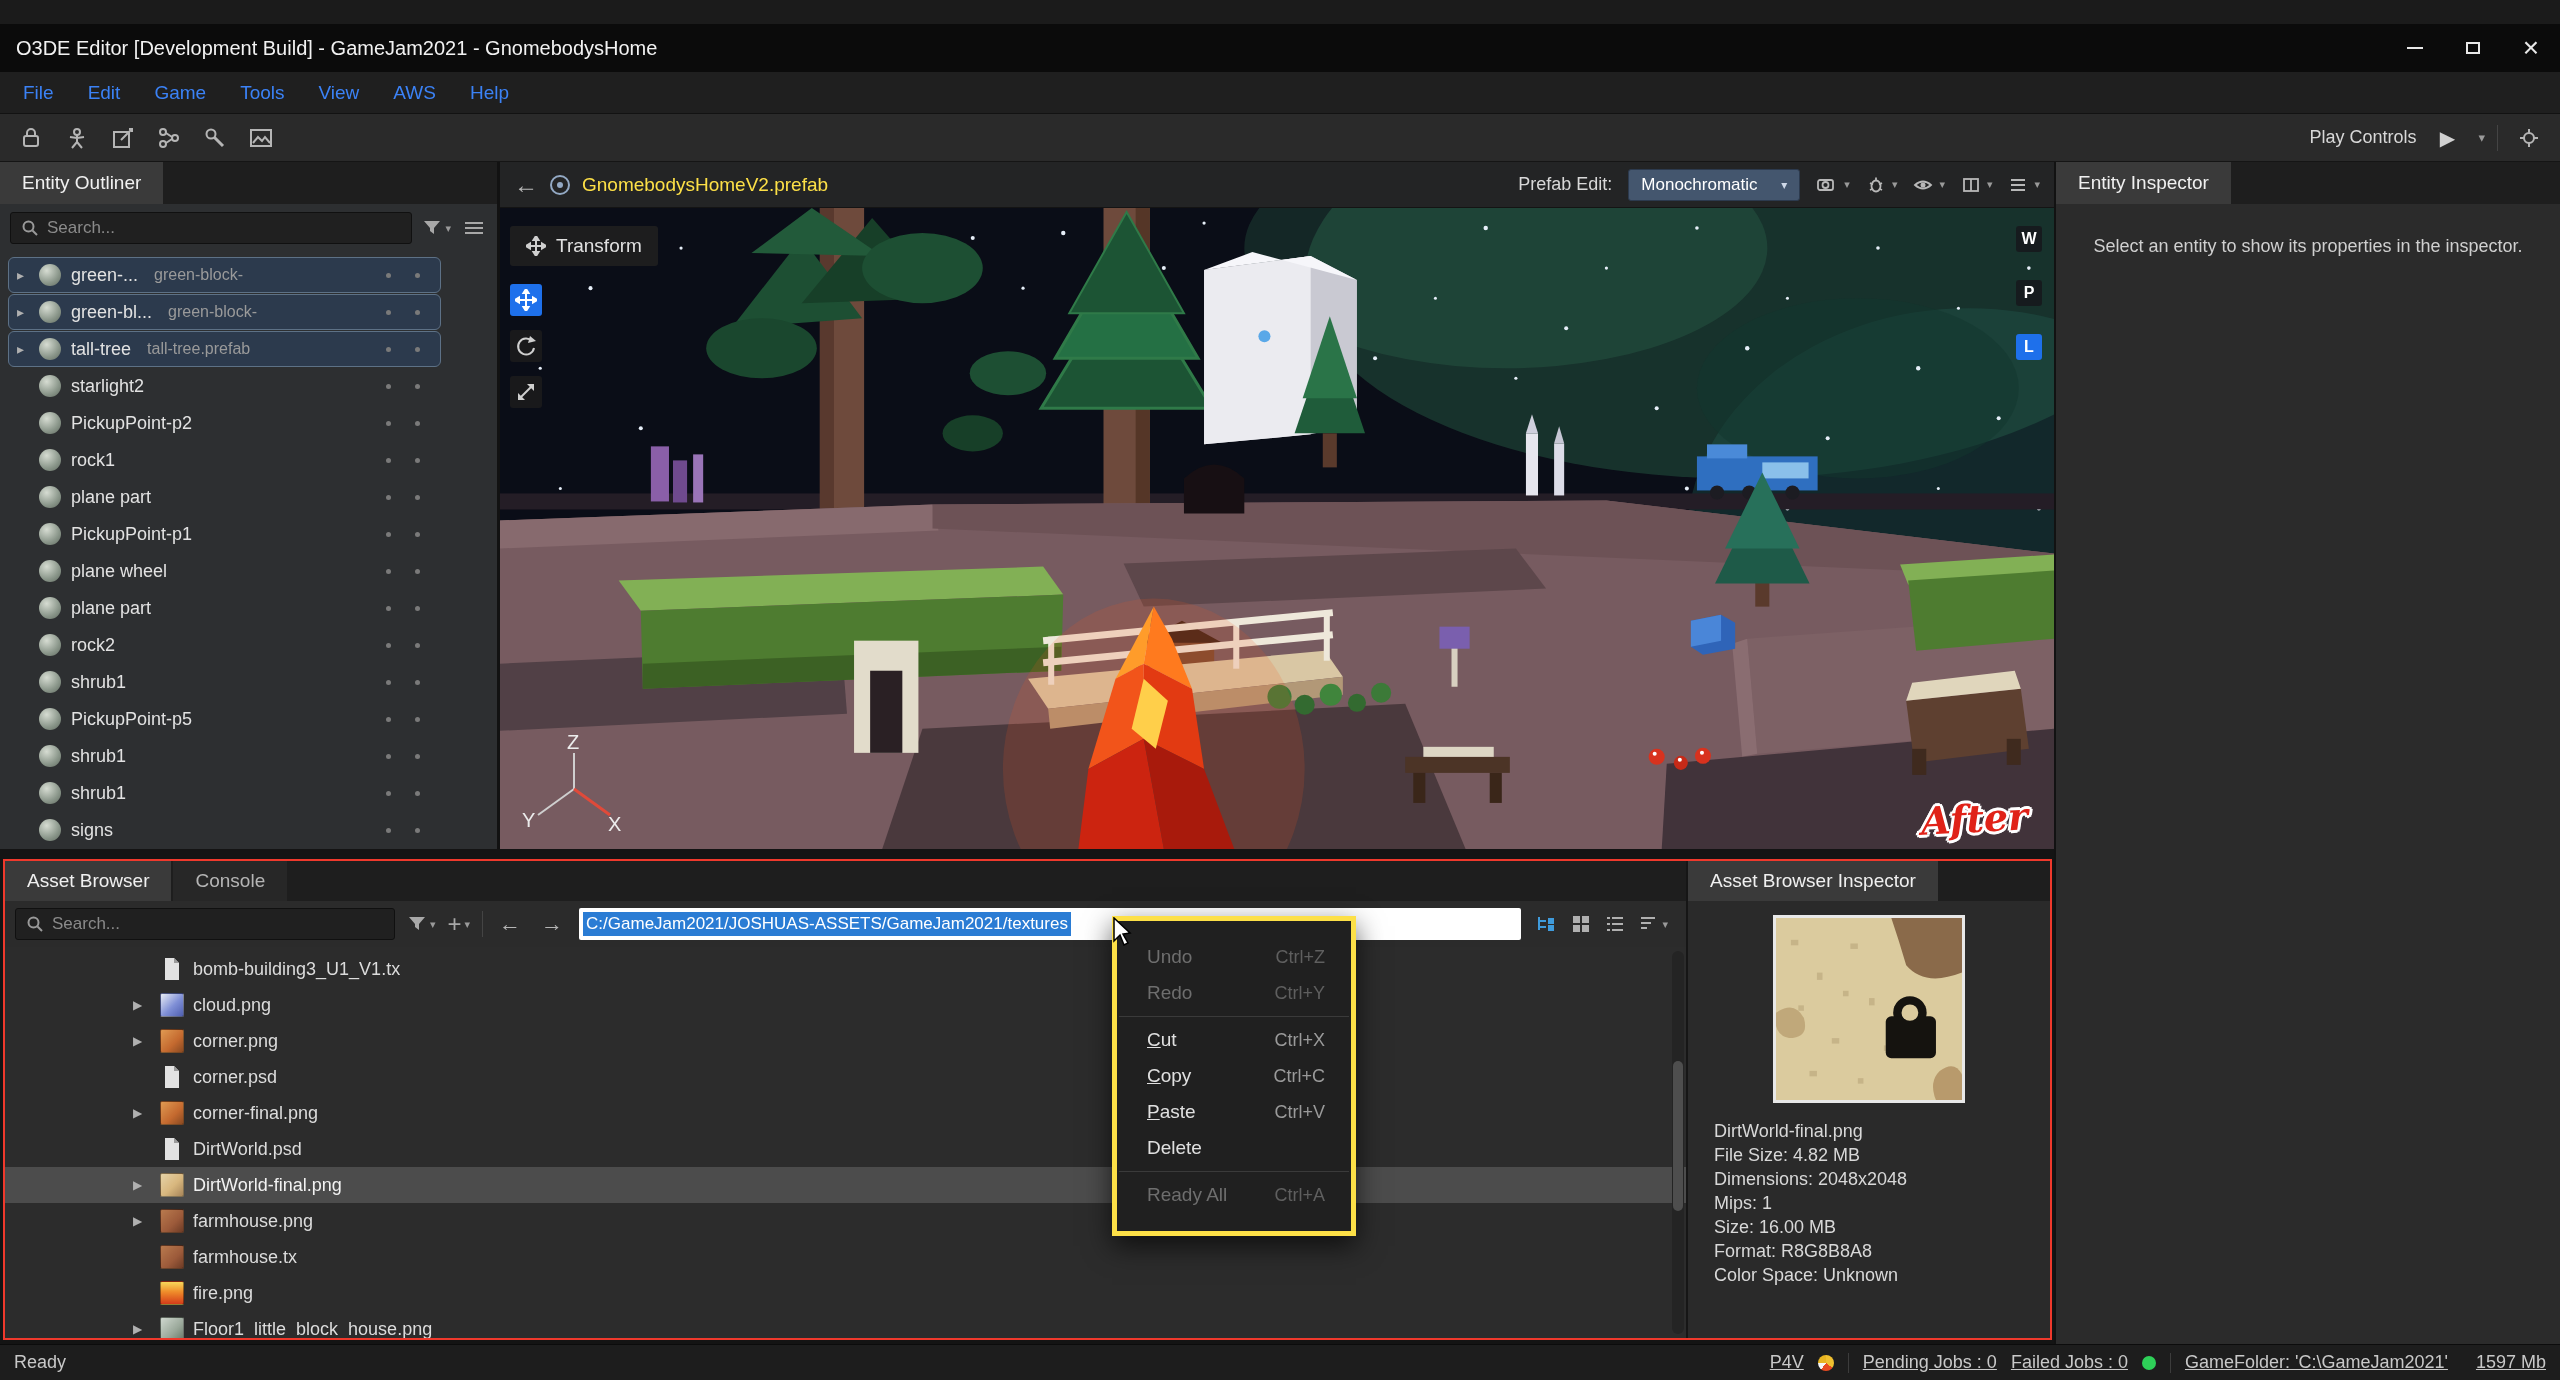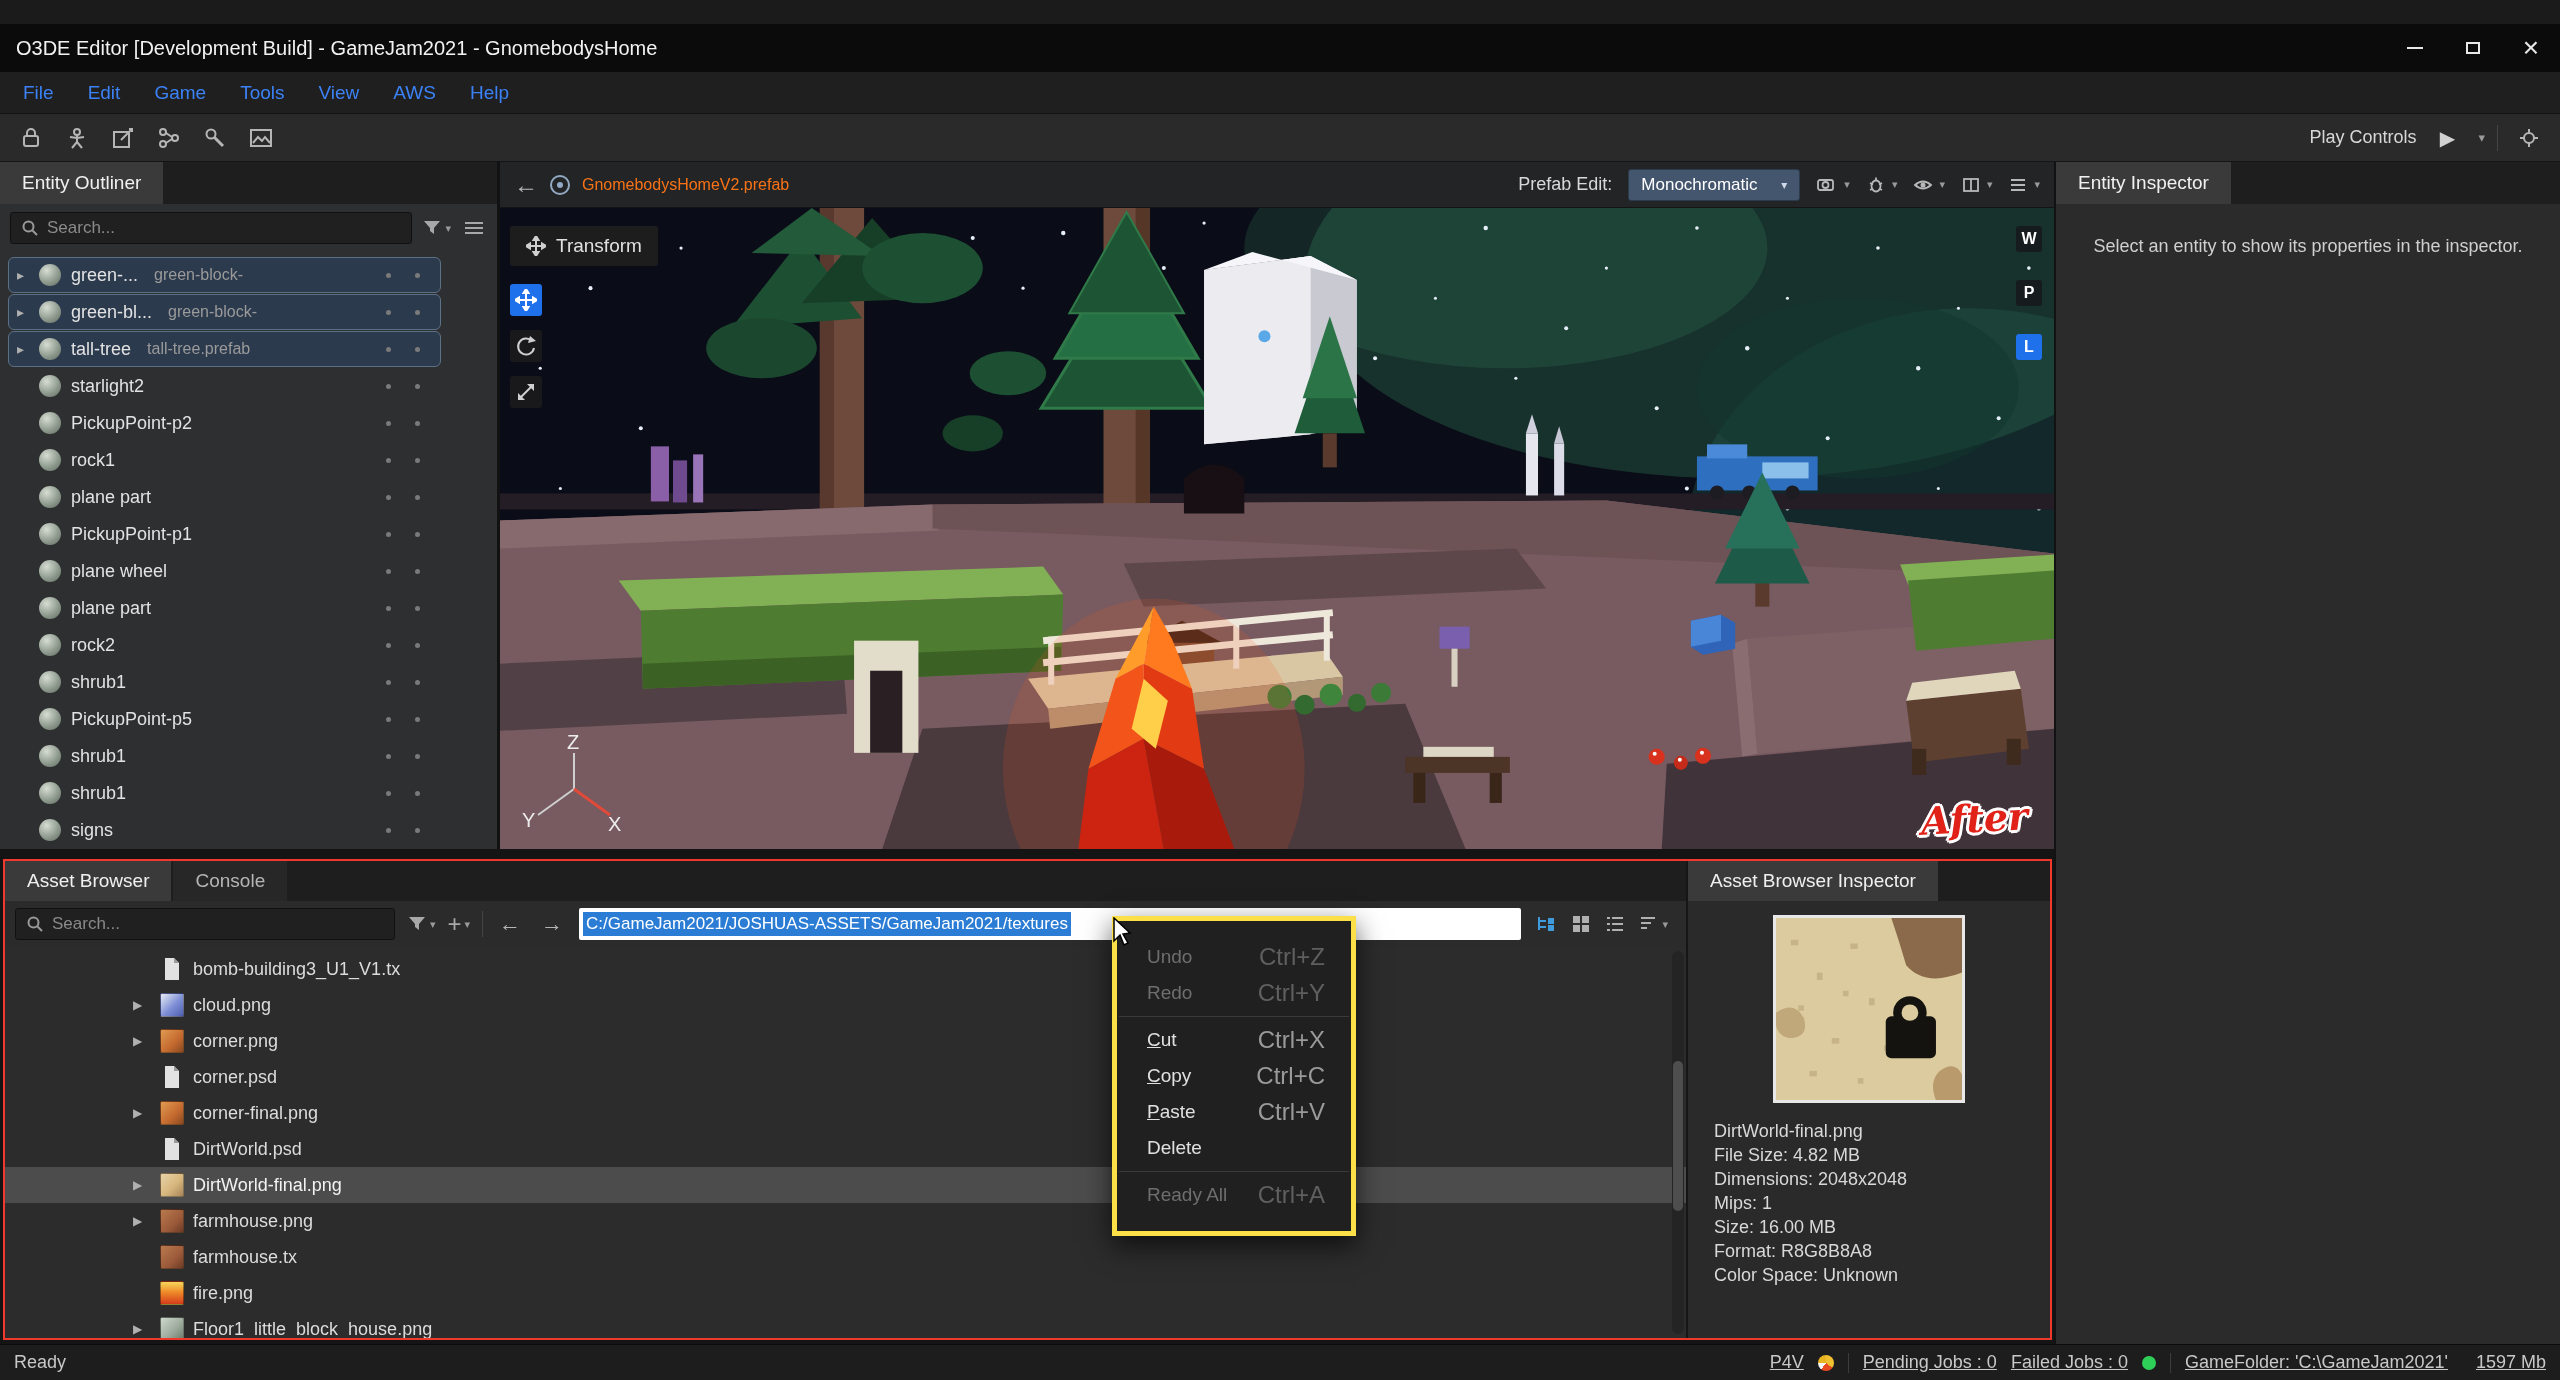--- a/index.html
+++ b/index.html
@@ -69,21 +69,21 @@
   .dots i { width:5px; height:5px; border-radius:50%; background:#7a7a7a; display:block; }
 
   
   .viewport-col { flex:1; display:flex; flex-direction:column; min-width:0; }
   .vp-header { height:46px; background:#232425; display:flex; align-items:center; gap:12px; padding:0 14px;
                border-bottom:1px solid #141414; flex:none; }
   .back-arrow { font-size:24px; color:#b8b8b8; }
   .prefab-ic { width:20px; height:20px; border-radius:50%; border:2px solid #93a9c4; position:relative; flex:none; }
   .prefab-ic::after { content:""; position:absolute; left:5px; top:5px; width:6px; height:6px; border-radius:50%;
                       background:#93a9c4; }
-  .vp-crumb { font-size:16px; color:#f97316; }
+  .vp-crumb { font-size:19px; color:#fde047; }
   .vp-right { margin-left:auto; display:flex; align-items:center; gap:16px; }
   .pe-label { font-size:18px; color:#d8d8d8; }
   .pe-select { height:32px; background:#44566e; border:1px solid #2c3a4e; border-radius:3px; display:flex;
                align-items:center; gap:10px; padding:0 12px; font-size:17px; color:#fff; min-width:172px; }
   .sel-caret { margin-left:auto; font-size:12px; color:#cfd8e8; }
   .hdr-ic { display:flex; align-items:center; gap:3px; color:#b8b8b8; }
 
   .vp-scene { flex:1; position:relative; overflow:hidden; background:#0a0d17; }
   .vp-scene > svg.scene { position:absolute; inset:0; width:100%; height:100%; }
   .transform-btn { position:absolute; left:10px; top:18px; height:40px; background:rgba(32,32,32,.88);
@@ -150,21 +150,21 @@
   .green-dot { width:14px; height:14px; border-radius:50%; background:#2ed058; }
   .sb-mem { margin-left:14px; }
 
   
   .context-menu { position:absolute; left:1112px; top:916px; width:244px; background:#202020;
                   border:5px solid #fde047; box-shadow:0 10px 26px rgba(0,0,0,.65); padding:18px 0; z-index:50; }
   .ctx-item { height:36px; display:flex; align-items:center; padding:0 26px 0 30px; font-size:19px; color:#e0e0e0; }
   .ctx-item.disabled { color:#6e6e6e; }
   .ctx-label { display:block; }
   .ctx-label.mn::first-letter { text-decoration:underline; }
-  .ctx-short { margin-left:auto; color:#9a9a9a; font-size:24px; }
+  .ctx-short { margin-left:auto; color:#9a9a9a; font-size:18px; }
   .ctx-item.disabled .ctx-short { color:#5f5f5f; }
   .ctx-sep { height:1px; background:#3a3a3a; margin:5px 2px; }
 
   .mouse-cursor { position:absolute; left:1112px; top:917px; z-index:60; }
 
   svg.ic { display:block; }
 </style>
 </head>
 <body>
 

